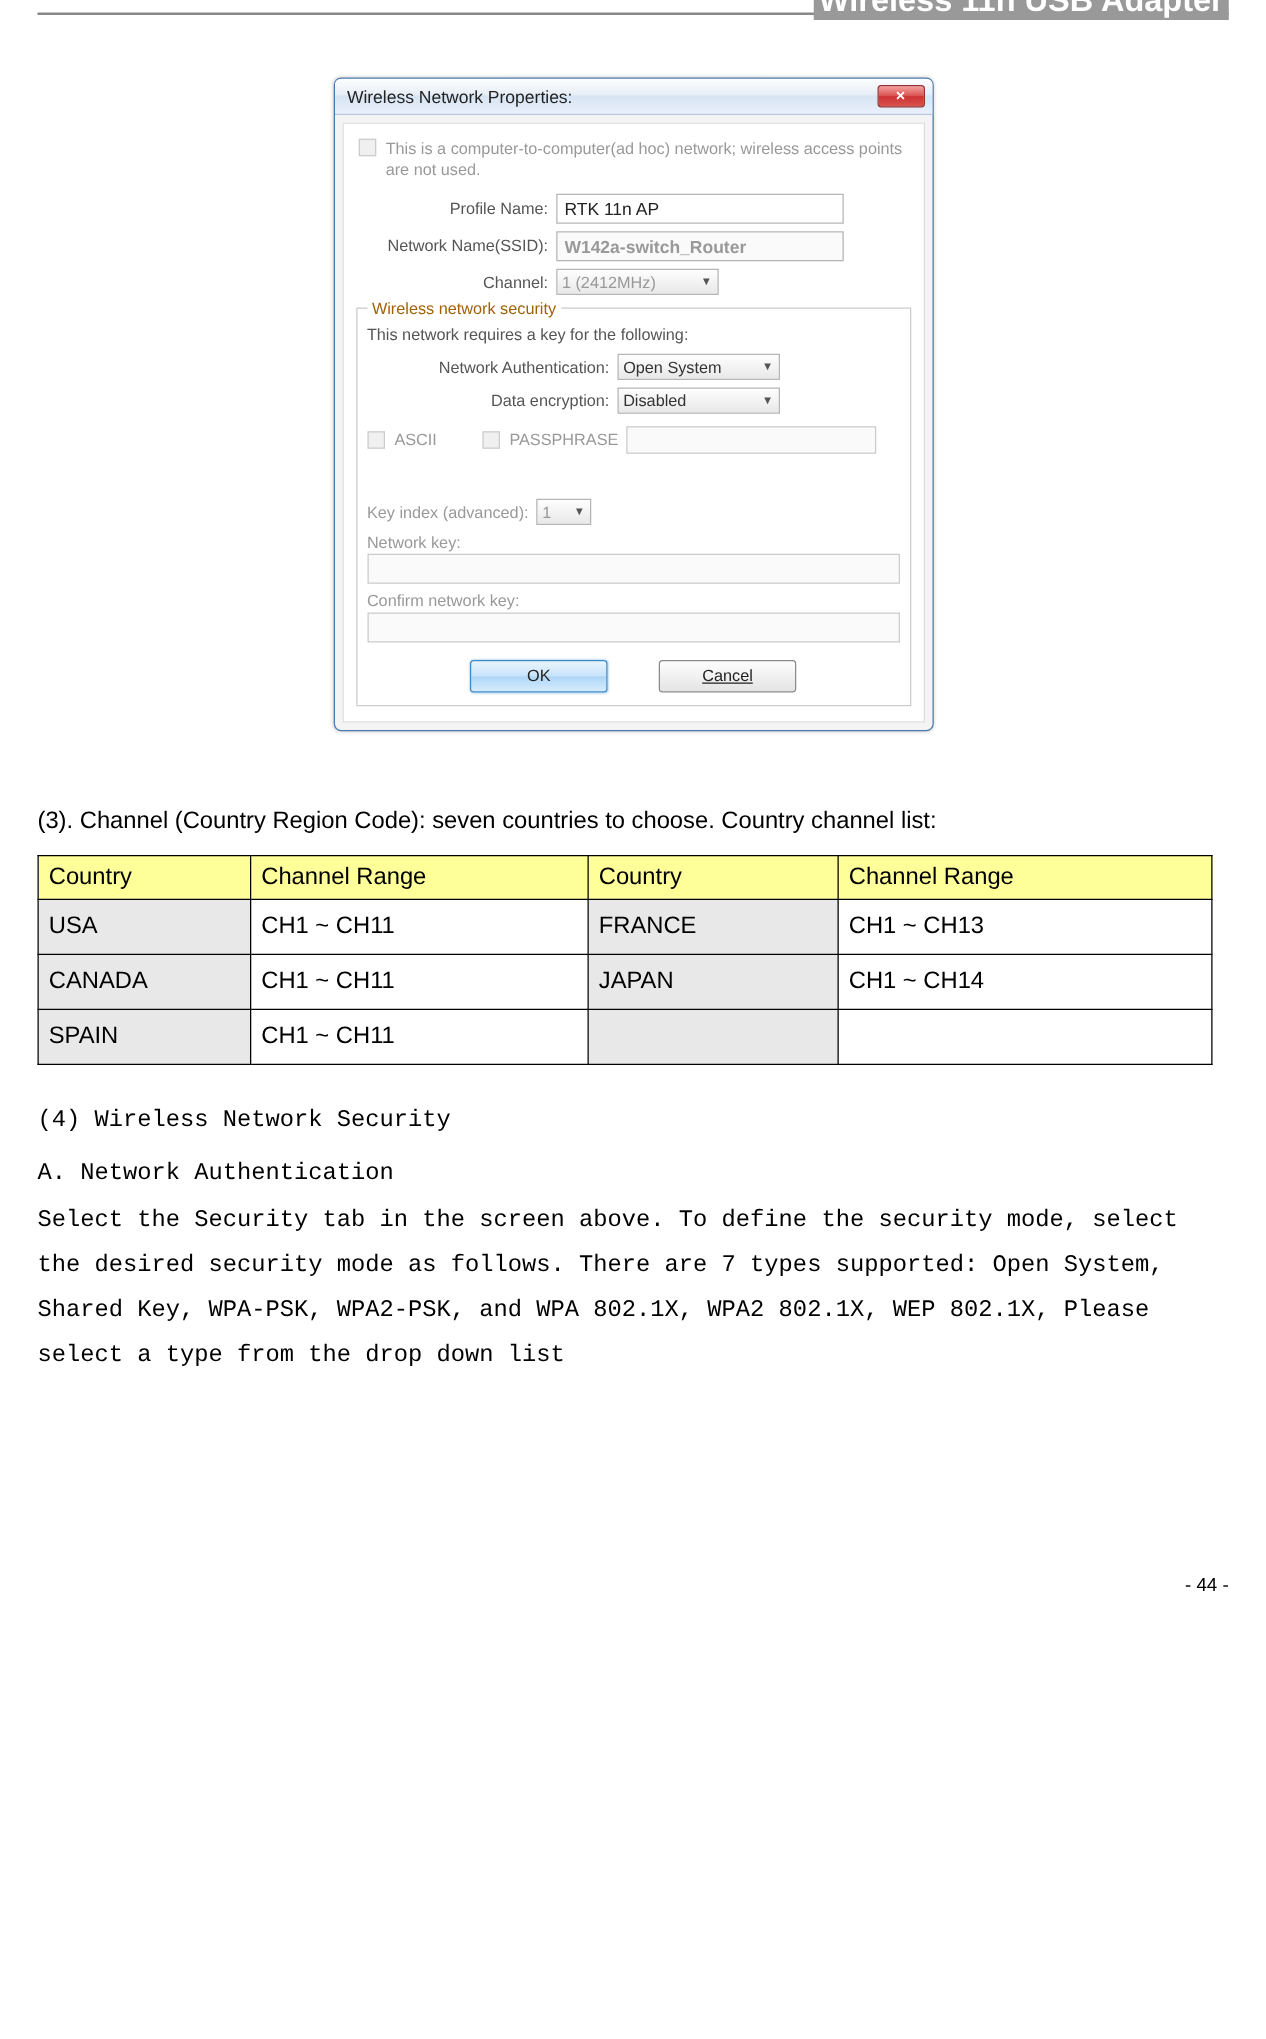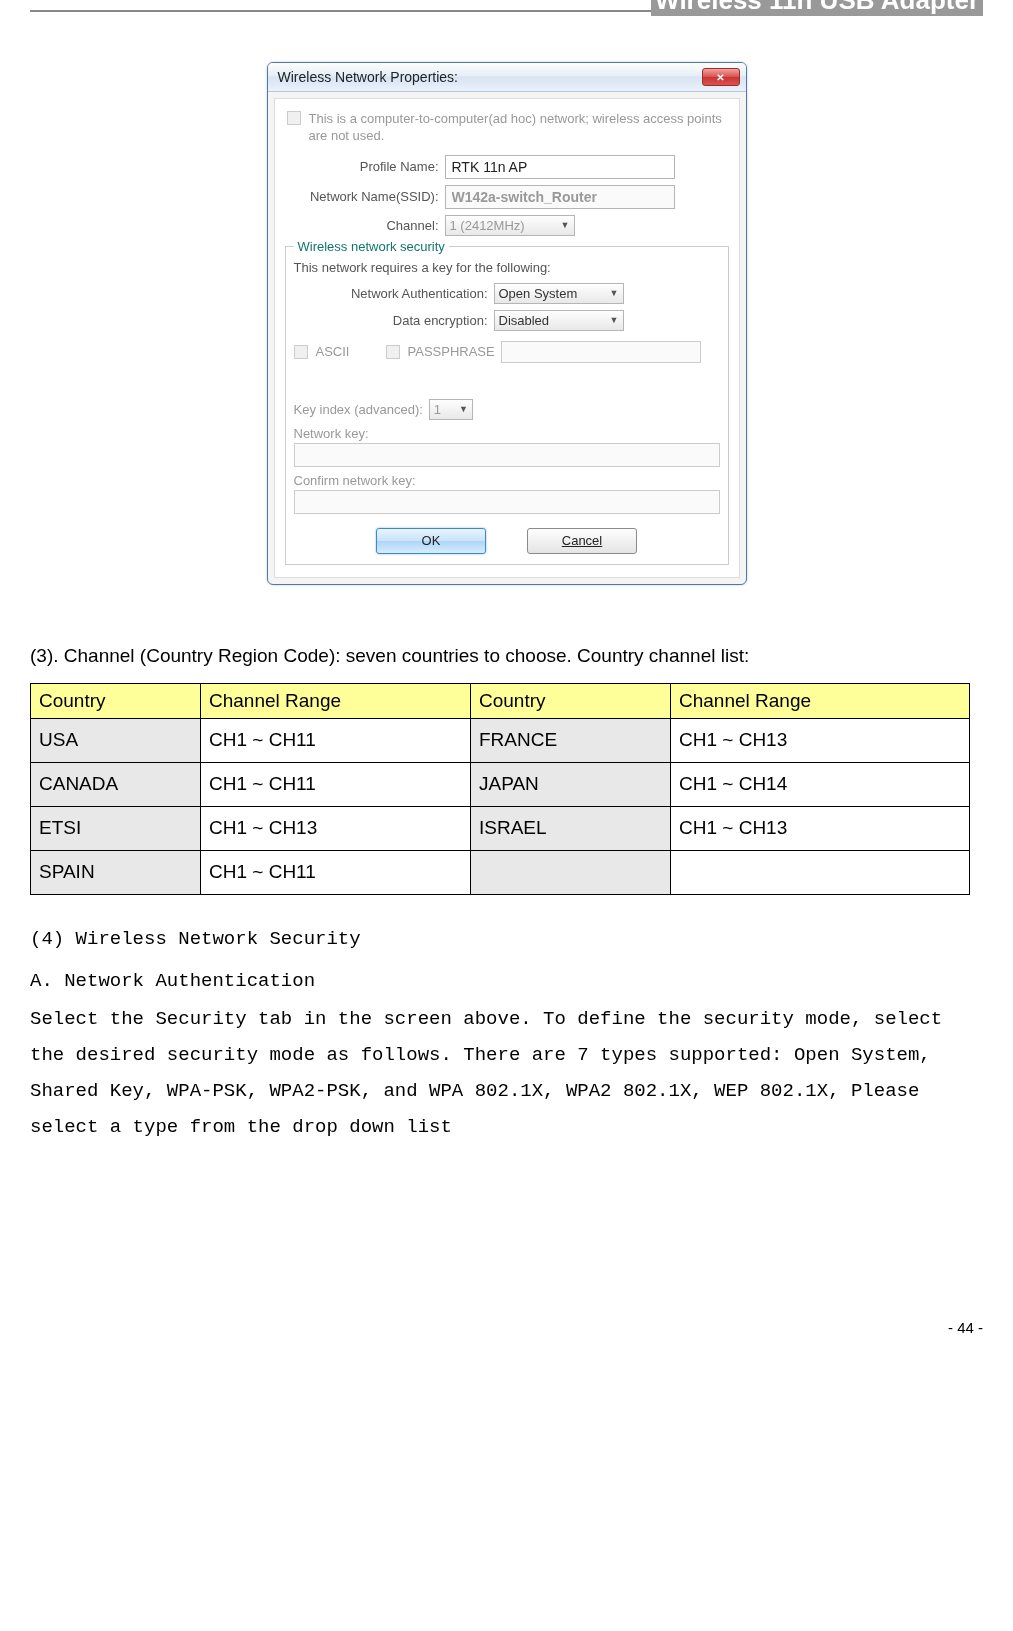--- a/index.html
+++ b/index.html
@@ -114,21 +114,21 @@
     border: 1px solid #ccc;
     margin-top: 10px;
     padding: 6px 8px 10px 8px;
     position: relative;
   }
   .groupbox-title {
     position: relative;
     top: -14px;
     background: #fff;
     padding: 0 4px;
-    color:#0f766e;
+    color:#a16207;
     font-size:13px;
   }
   .group-sub { color:#555; font-size:13px; margin-top:-8px; margin-bottom:8px; }
   .small-lbl { width:200px; text-align:right; padding-right:6px; font-size:13px; color:#555; }
   .passrow { display:flex; align-items:center; margin:10px 0; color:#999; font-size:13px; }
   .passbox {
     border:1px solid #ccc; background:#fafafa;
     width:200px; height:22px; margin-left:6px;
   }
   .netkey-lbl { color:#555; font-size:13px; margin-top:6px; }
@@ -185,21 +185,21 @@
 
   .body-text {
     font-size: 19px;
     line-height: 1.9;
     margin-top: 26px;
     color:#000;
     font-family:Liberation Mono, monospace;
   }
   .page-num {
     position: absolute;
-    bottom: 0;
+    bottom: 16px;
     right: 30px;
     font-size: 15px;
     color:#000;
   }
   .spacer-bottom { height:170px; }
 </style>
 </head>
 <body>
 
 <div class="page">
@@ -310,26 +310,20 @@
       <td class="country-cell">FRANCE</td>
       <td>CH1 ~ CH13</td>
     </tr>
     <tr>
       <td class="country-cell">CANADA</td>
       <td>CH1 ~ CH11</td>
       <td class="country-cell">JAPAN</td>
       <td>CH1 ~ CH14</td>
     </tr>
     <tr>
-      <td class="country-cell">ETSI</td>
-      <td>CH1 ~ CH13</td>
-      <td class="country-cell">ISRAEL</td>
-      <td>CH1 ~ CH13</td>
-    </tr>
-    <tr>
       <td class="country-cell">SPAIN</td>
       <td>CH1 ~ CH11</td>
       <td class="country-cell"></td>
       <td></td>
     </tr>
   </tbody>
     </table>
 
   <div class="body-text">(4) Wireless Network Security</div>
   <div class="body-text" style="margin-top:6px;">A. Network Authentication</div>

